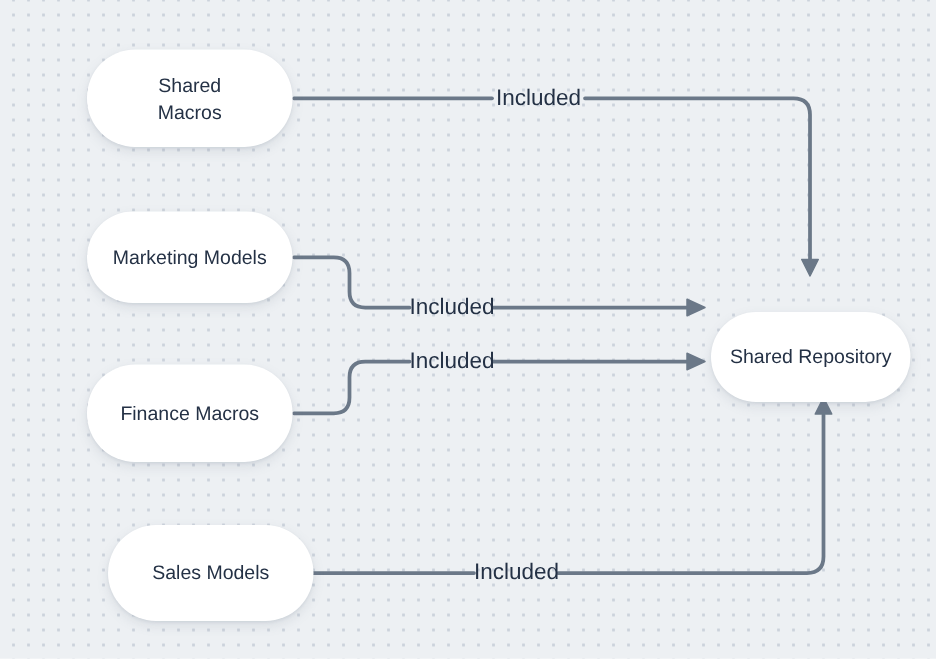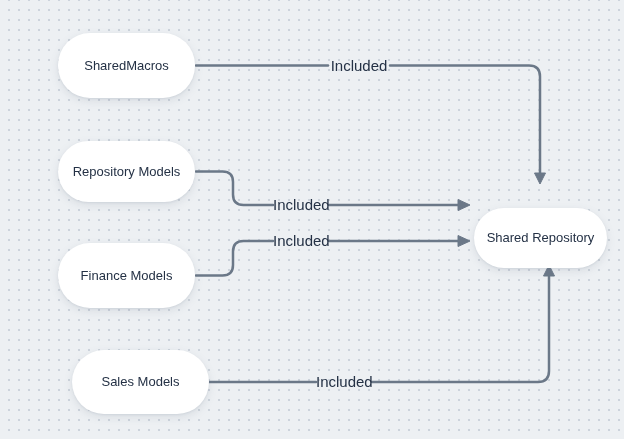--- a/index.html
+++ b/index.html
@@ -25,21 +25,21 @@
     fill: none; stroke: #6b7888; stroke-width: 2.5;
     stroke-linecap: round; stroke-linejoin: round;
   }
   svg.edges polygon {
     fill: #6b7888; stroke: #6b7888; stroke-width: 1; stroke-linejoin: round;
   }
   .node {
     position: absolute; z-index: 2;
     background: #ffffff;
     border-radius: 32px;
-    display: flex; flex-direction: row; align-items: center; justify-content: center;
+    display: flex; flex-direction: column; align-items: center; justify-content: center;
     text-align: center;
     color: #243145;
     font-size: 13px; font-weight: 500; line-height: 18px;
     box-shadow: 0 3px 8px rgba(110,122,142,0.16), 0 1px 2px rgba(110,122,142,0.12);
   }
   .node-shared-models   { left: 58px;  top: 33px;  width: 137px; height: 65px; }
   .node-marketing       { left: 58px;  top: 141px; width: 137px; height: 61px; }
   .node-finance         { left: 58px;  top: 243px; width: 137px; height: 65px; }
   .node-sales           { left: 72px;  top: 350px; width: 137px; height: 64px; }
   .node-repository      { left: 474px; top: 208px; width: 133px; height: 60px; }
@@ -86,25 +86,25 @@
       <polygon points="543.5,276 554.5,276 549,265"></polygon>
     </g>
   </svg>
 
   <div class="node node-shared-models">
     <div>Shared</div>
     <div>Macros</div>
   </div>
 
   <div class="node node-marketing">
-    <div>Repository Models</div>
+    <div>Marketing Models</div>
   </div>
 
   <div class="node node-finance">
-    <div>Finance Models</div>
+    <div>Finance Macros</div>
   </div>
 
   <div class="node node-sales">
     <div>Sales Models</div>
   </div>
 
   <div class="node node-repository">
     <div>Shared Repository</div>
   </div>
 

